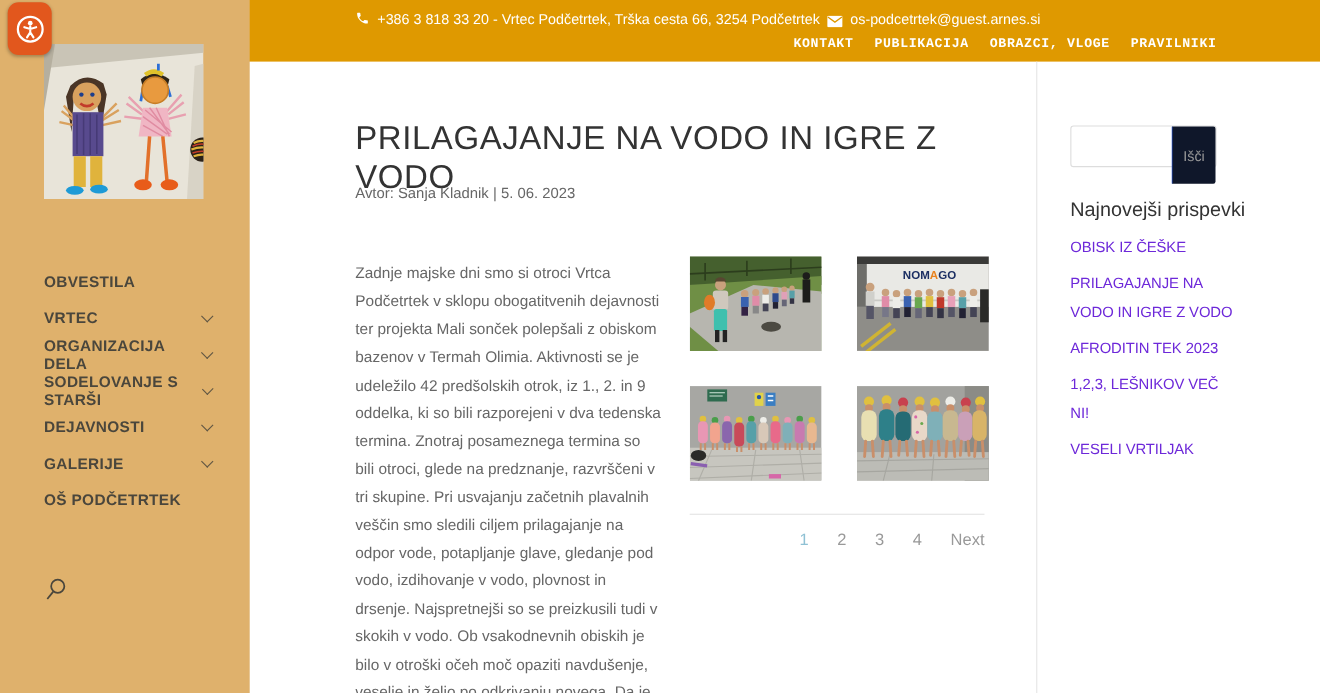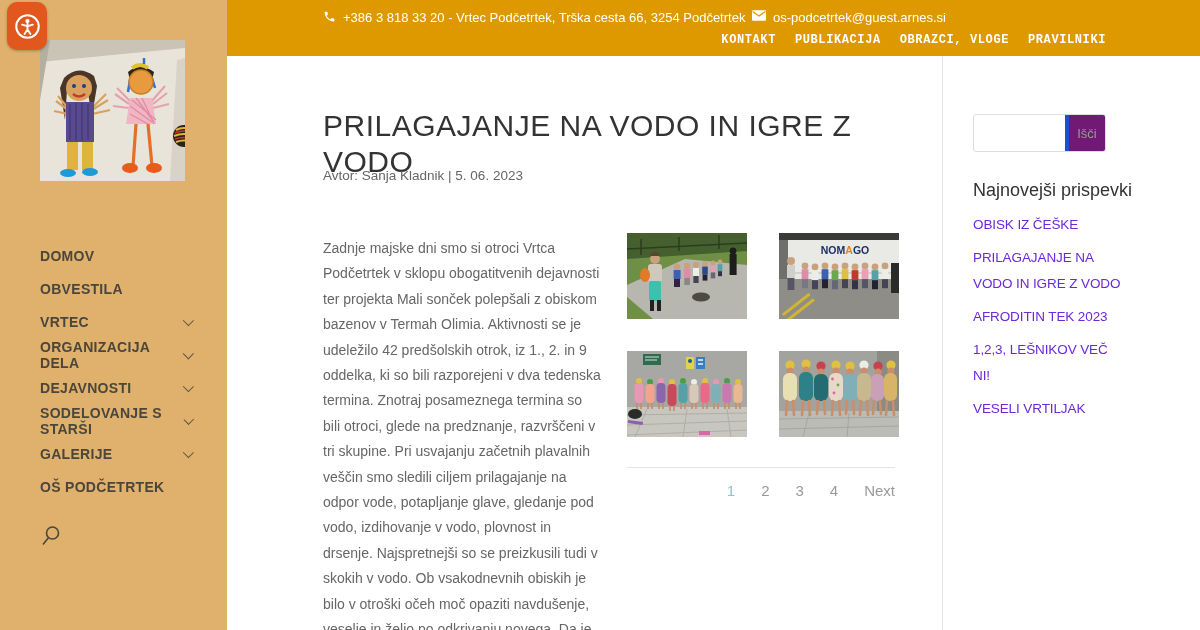--- a/index.html
+++ b/index.html
@@ -3,21 +3,21 @@
 <meta charset="utf-8">
 <style>
   html,body{margin:0;padding:0;}
   body{
     width:1200px;height:630px;position:relative;overflow:hidden;
     background:#ffffff;font-family:"Liberation Sans",sans-serif;
   }
   
   .topbar{position:absolute;left:0;top:0;width:1200px;height:56px;background:#DF9900;}
   .topbar-contact{position:absolute;left:323px;top:10px;display:flex;align-items:flex-start;gap:7px;color:#fff;font-size:13px;}
-  .topbar-email{position:absolute;left:752px;top:10px;display:flex;align-items:flex-start;gap:7px;color:#fff;font-size:13px;}
+  .topbar-email{position:absolute;left:752px;top:10px;display:flex;align-items:flex-end;gap:7px;color:#fff;font-size:13px;}
   .topbar-nav{position:absolute;right:94px;top:33px;display:flex;gap:19px;font-family:Liberation Mono, monospace;}
   .topbar-nav a{color:#fff;font-size:12px;font-weight:bold;letter-spacing:.6px;text-decoration:none;}
   
   .sidebar{position:absolute;left:0;top:0;width:227px;height:630px;background:#DFB16C;}
   .a11y-badge{position:absolute;left:7px;top:2px;width:40px;height:48px;background:#E2571D;border-radius:10px;
     display:flex;align-items:center;justify-content:center;box-shadow:0 1px 3px rgba(0,0,0,.25);}
   .logo{position:absolute;left:40px;top:40px;width:145px;height:141px;display:block;}
   .menu{position:absolute;left:40px;top:239px;width:165px;}
   .menu-item{height:33px;display:flex;align-items:center;justify-content:space-between;cursor:pointer;}
   .menu-item span.lbl{font-size:14px;font-weight:bold;letter-spacing:.3px;color:#4A463C;}
@@ -40,22 +40,22 @@
   .pagination{position:absolute;left:627px;top:482px;width:268px;display:flex;justify-content:flex-end;
     gap:26px;font-size:15px;color:#999;}
   .pagination a{color:#999;text-decoration:none;}
   .pagination .current{color:#8FC1D4;}
   
   .v-divider{position:absolute;left:942px;top:56px;width:1px;height:574px;background:#e5e5e5;}
   .searchform{position:absolute;left:973px;top:114px;width:133px;height:38px;border:1px solid #ddd;
     border-radius:3px;background:#fff;box-sizing:border-box;}
   .searchform input{position:absolute;left:0;top:0;width:92px;height:36px;border:none;outline:none;
     padding:0 8px;font-size:13px;box-sizing:border-box;background:transparent;}
-  .searchform button{position:absolute;right:0;top:0;width:40px;height:36px;background:#701a75;
-    border:none;border-left:4px solid #1d4ed8;border-radius:0 2px 2px 0;color:#999;font-size:13px;
+  .searchform button{position:absolute;right:0;top:0;width:40px;height:52px;background:#0f172a;
+    border:none;border-left:1px solid #1d4ed8;border-radius:0 2px 2px 0;color:#999;font-size:13px;
     font-family:"Liberation Sans",sans-serif;cursor:pointer;}
   .recent-heading{position:absolute;left:973px;top:180px;margin:0;font-size:18px;font-weight:normal;color:#333;}
   .recent-list{position:absolute;left:973px;top:212px;width:152px;margin:0;padding:0;list-style:none;}
   .recent-list li{margin-bottom:7px;}
   .recent-list a{font-size:13.5px;line-height:26px;color:#6d28d9;text-decoration:none;letter-spacing:-.1px;}
 </style>
 </head>
 <body>
 
 <header class="topbar">
@@ -122,39 +122,36 @@
   <div class="a11y-badge">
     <svg width="27" height="27" viewBox="0 0 24 24">
       <circle cx="12" cy="12" r="10" fill="none" stroke="#ffffff" stroke-width="1.8"></circle>
       <circle cx="12" cy="7.2" r="1.9" fill="#ffffff"></circle>
       <path d="M12 9.6 V14.6 M12 14.6 L9.4 18.6 M12 14.6 L14.6 18.6 M7.2 10.4 L12 11.8 L16.8 10.4" stroke="#ffffff" stroke-width="1.7" fill="none" stroke-linecap="round"></path>
     </svg>
   </div>
 
   <nav class="menu">
     <div class="menu-item">
-      <span class="lbl">DOMOV</span>
-    </div>
-    <div class="menu-item">
       <span class="lbl">OBVESTILA</span>
     </div>
     <div class="menu-item">
       <span class="lbl">VRTEC</span>
       <span class="chev"></span>
     </div>
     <div class="menu-item">
       <span class="lbl">ORGANIZACIJA DELA</span>
       <span class="chev"></span>
     </div>
     <div class="menu-item">
+      <span class="lbl">SODELOVANJE S STARŠI</span>
+      <span class="chev"></span>
+    </div>
+    <div class="menu-item">
       <span class="lbl">DEJAVNOSTI</span>
-      <span class="chev"></span>
-    </div>
-    <div class="menu-item">
-      <span class="lbl">SODELOVANJE S STARŠI</span>
       <span class="chev"></span>
     </div>
     <div class="menu-item">
       <span class="lbl">GALERIJE</span>
       <span class="chev"></span>
     </div>
     <div class="menu-item">
       <span class="lbl">OŠ PODČETRTEK</span>
     </div>
   </nav>

